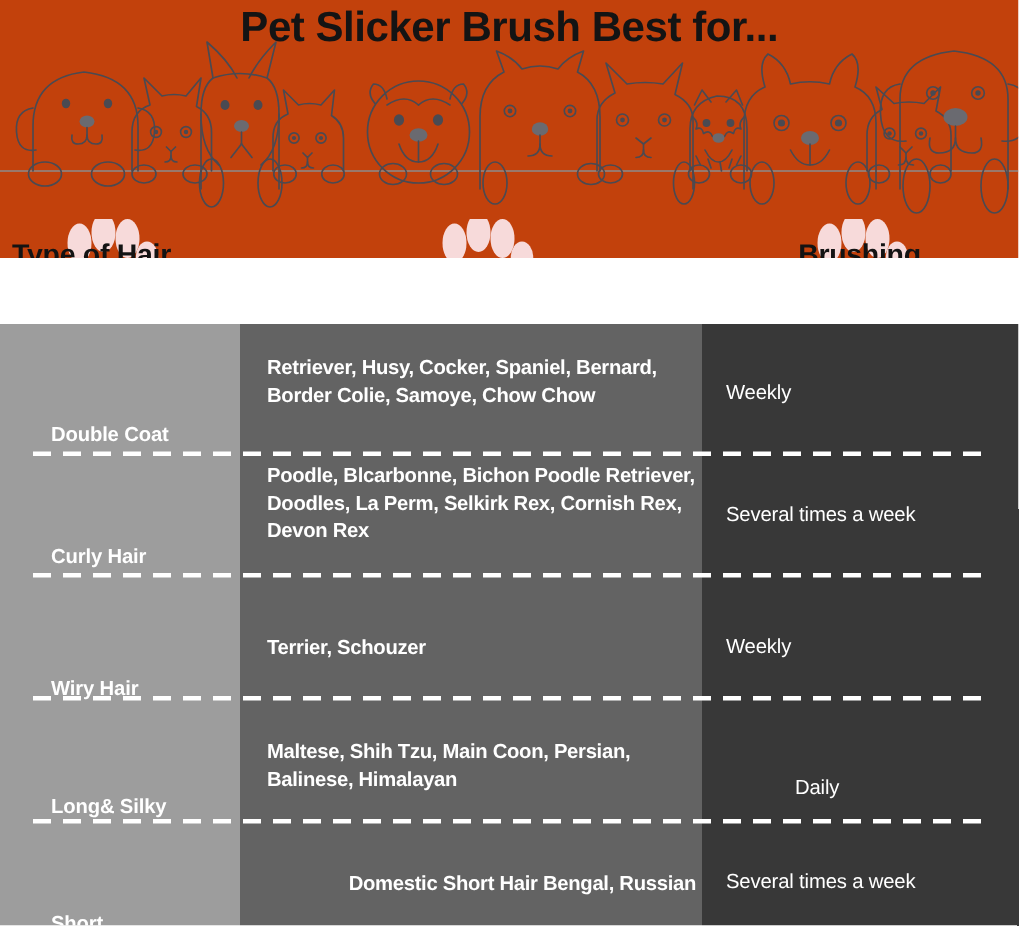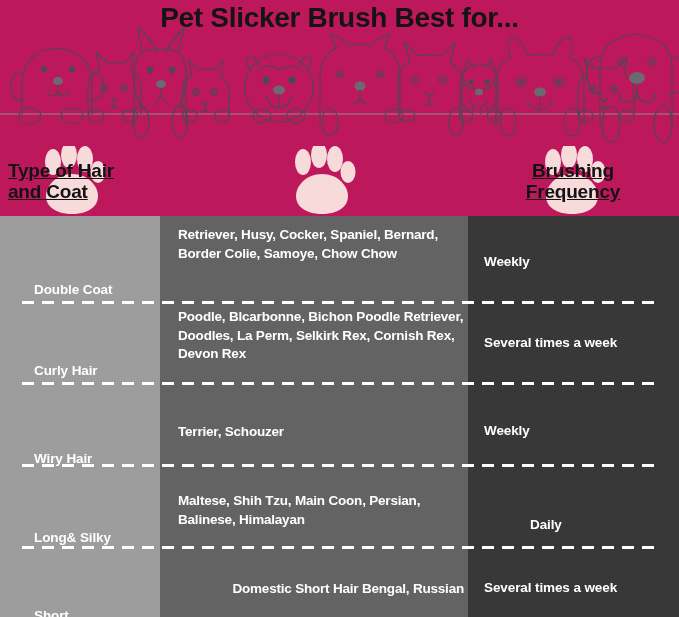--- a/index.html
+++ b/index.html
@@ -6,21 +6,21 @@
   html,body { width:679px; height:617px; overflow:hidden; }
   body {
     font-family:"Liberation Sans", sans-serif;
     background:#ffffff;
     -webkit-font-smoothing:antialiased;
   }
 
   #page { position:relative; width:679px; height:617px; background:#fff; }
 
   
-  .hero { position:relative; width:679px; height:216px; background:#be185d; overflow:hidden; }
+  .hero { position:relative; width:679px; height:172px; background:#c2410c; overflow:hidden; }
 
   .title {
     position:absolute; left:0; top:2px; width:679px;
     text-align:center;
     font-size:28px; font-weight:bold; color:#141414;
     letter-spacing:-0.3px;
     white-space:nowrap;
   }
 
   .art { position:absolute; left:0; top:26px; width:679px; height:120px; }
@@ -62,21 +62,21 @@
     line-height:1.25;
     margin-top:28px;
   }
   .cellB {
     left:178px; width:286px;
     font-size:13.5px; font-weight:bold; letter-spacing:-0.2px;
     line-height:1.38;
   }
   .cellC {
     left:484px; width:190px;
-    font-size:13.5px; font-weight:bold; letter-spacing:-0.1px;
+    font-size:13.5px; font-weight:normal; letter-spacing:-0.1px;
     line-height:1.25;
   }
 
   .sep {
     position:absolute; left:22px; width:633px; height:3px;
     background-image:repeating-linear-gradient(to right,
       #ffffff 0px, #ffffff 12px, rgba(255,255,255,0) 12px, rgba(255,255,255,0) 20px);
   }
 </style>
 </head>
@@ -298,21 +298,21 @@
   <div class="table">
 
     <div class="col colA"></div>
     <div class="col colB"></div>
     <div class="col colC"></div>
 
     <div class="rows">
 
       <div class="row">
         <div class="cell cellA" style="top:38px;">Double Coat</div>
-        <div class="cell cellB" style="top:10px;">Retriever, Husy, Cocker, Spaniel, Bernard, Border Colie, Samoye, Chow Chow</div>
+        <div class="cell cellB" style="top:20px;">Retriever, Husy, Cocker, Spaniel, Bernard, Border Colie, Samoye, Chow Chow</div>
         <div class="cell cellC" style="top:38px;">Weekly</div>
       </div>
       <div class="sep" style="top:85px;"></div>
 
       <div class="row">
         <div class="cell cellA" style="top:119px;">Curly Hair</div>
         <div class="cell cellB" style="top:92px;">Poodle, Blcarbonne, Bichon Poodle Retriever, Doodles, La Perm, Selkirk Rex, Cornish Rex, Devon Rex</div>
         <div class="cell cellC" style="top:119px;">Several times a week</div>
       </div>
       <div class="sep" style="top:166px;"></div>

